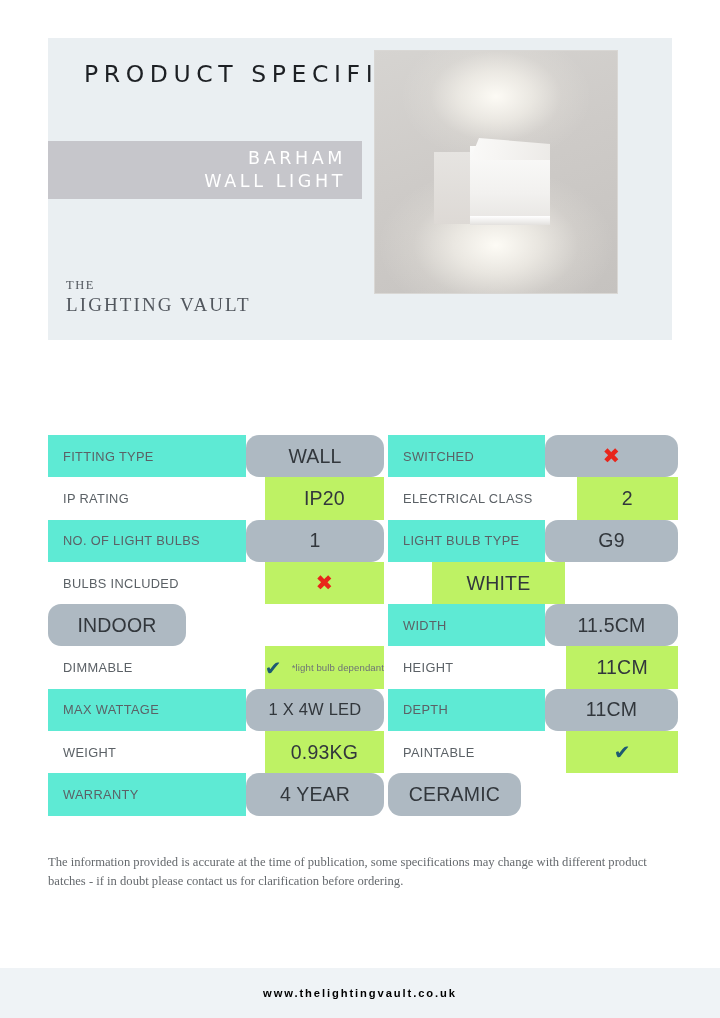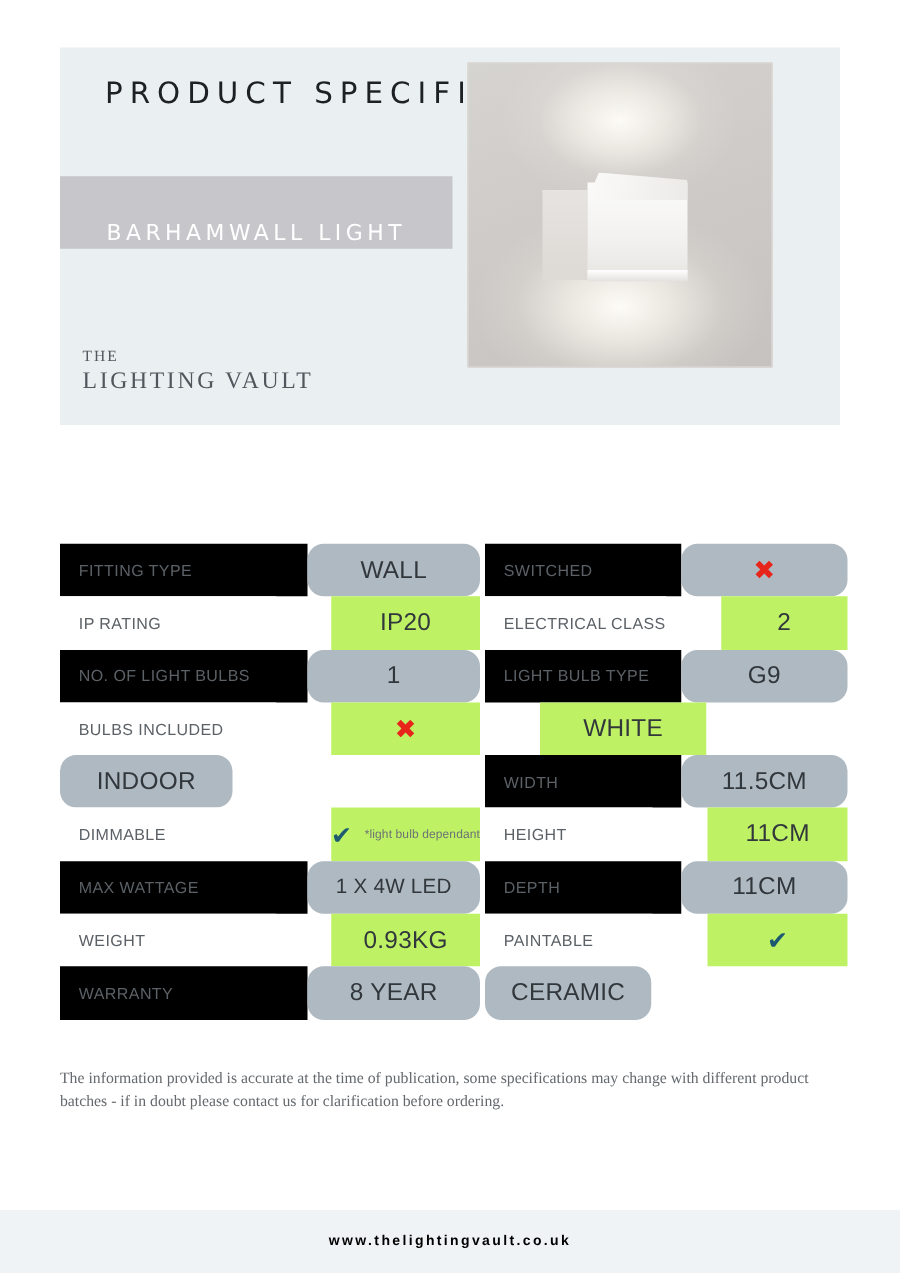--- a/index.html
+++ b/index.html
@@ -39,23 +39,23 @@
   }
 
   .product-banner {
     position: absolute;
     left: 0px;
     top: 103px;
     width: 314px;
     height: 58px;
     background: #c6c6cb;
     box-sizing: border-box;
-    padding-right: 0;
-    display: flex;
-    flex-direction: row;
+    padding-right: 16px;
+    display: flex;
+    flex-direction: column;
     align-items: flex-end;
     justify-content: center;
   }
   .product-banner .line {
     color: #ffffff;
     font-size: 17.5px;
     letter-spacing: 3.6px;
     line-height: 23px;
     font-family: "DejaVu Sans", sans-serif;
     white-space: nowrap;
@@ -185,21 +185,21 @@
     color: #32373c;
     font-family: "Liberation Sans", sans-serif;
     white-space: nowrap;
   }
   .spec-table.left  .spec-label { width: 198px; }
   .spec-table.left  .spec-value { width: 138px; }
   .spec-table.right .spec-label { width: 157px; }
   .spec-table.right .spec-value { width: 133px; }
 
   
-  .spec-row.odd  .spec-label { background: #000000; }
+  .spec-row.odd  .spec-label { background: #5eead4; }
   .spec-row.odd  .spec-value { background: #aeb9c2; border-radius: 13px; }
   .spec-row.even .spec-label { background: #ffffff; }
   .spec-row.even .spec-value { background: #bef264; margin-left: 44px; }
 
   .spec-value.small  { font-size: 16.5px; }
 
   .mark-x {
     color: #e8251b;
     font-size: 21px;
     font-weight: 700;
@@ -319,21 +319,21 @@
       <div class="spec-row odd">
         <div class="spec-label">MAX WATTAGE</div>
         <div class="spec-value small">1 X 4W LED</div>
       </div>
       <div class="spec-row even">
         <div class="spec-label">WEIGHT</div>
         <div class="spec-value">0.93KG</div>
       </div>
       <div class="spec-row odd">
         <div class="spec-label">WARRANTY</div>
-        <div class="spec-value">8 YEAR</div>
+        <div class="spec-value">4 YEAR</div>
       </div>
     </div>
   <div class="spec-table right">
       <div class="spec-row odd">
         <div class="spec-label">SWITCHED</div>
         <div class="spec-value">
           <span class="mark-x">✖</span>
         </div>
       </div>
       <div class="spec-row even">

